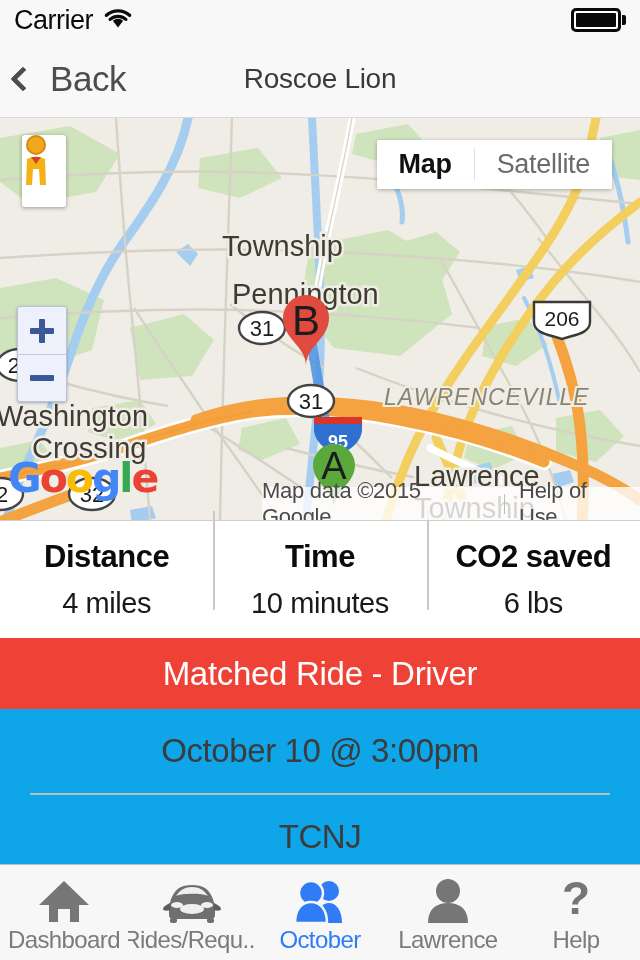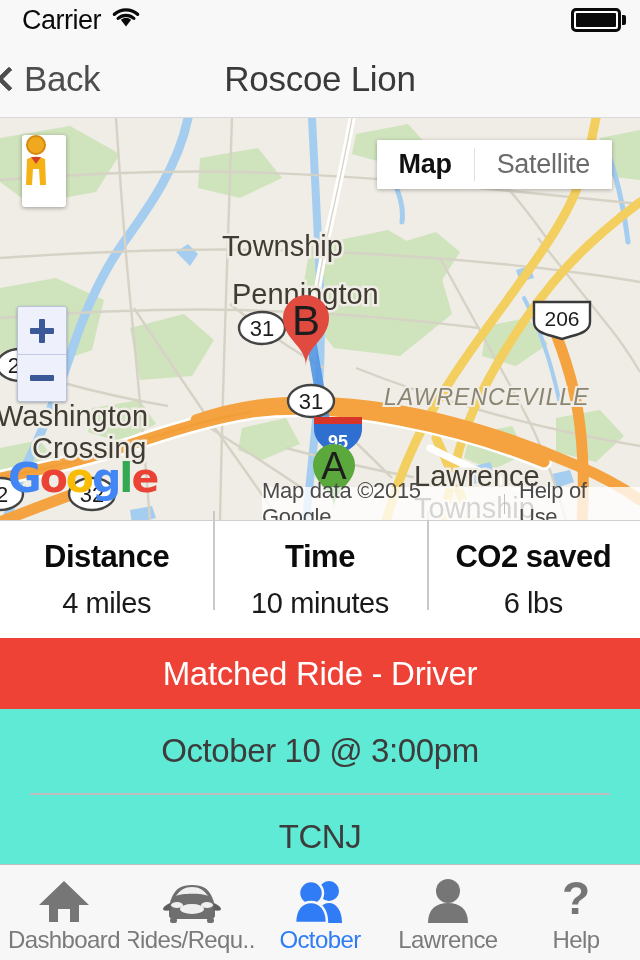--- a/index.html
+++ b/index.html
@@ -10,50 +10,50 @@
     -webkit-font-smoothing:antialiased;
   }
   #app { position:relative; width:640px; height:960px; overflow:hidden; background:#fff; }
 
   
   .statusbar {
     height:40px; background:#f8f8f8;
     display:flex; align-items:center; justify-content:space-between;
     padding:0 14px;
   }
-  .status-left { display:flex; gap:10px;margin-left:8px; }
+  .status-left { display:flex; align-items:center; gap:10px; }
   .carrier-text { font-size:27px; color:#0a0a0a; letter-spacing:-0.5px; }
   .wifi-icon { display:block; }
   .battery { display:flex; align-items:center; }
   .battery-body {
     width:50px; height:24px; border:3px solid #0a0a0a; border-radius:5px;
     padding:2px; background:#fff;
   }
   .battery-fill { width:100%; height:100%; background:#0a0a0a; border-radius:1px; }
   .battery-cap { width:4px; height:10px; background:#0a0a0a; border-radius:0 2px 2px 0; margin-left:1px; }
 
   
   .navbar {
     height:78px; background:#f8f8f8;
     display:flex; align-items:center; position:relative;
     border-bottom:1px solid #d9d9d9;
   }
   .back-btn {
-    display:flex; align-items:center; gap:4px;
-    cursor:pointer; background:none; border:none;
+    display:flex; align-items:center; gap:16px;
+    padding-left:14px; cursor:pointer; background:none; border:none;
     font-family:inherit;
   }
   .chev {
     width:18px; height:18px; border-left:5px solid #4d4d4d; border-bottom:5px solid #4d4d4d;
     transform:rotate(45deg); margin-right:2px; border-radius:2px;
   }
   .back-label { font-size:35px; color:#4d4d4d; letter-spacing:-0.4px; }
   .nav-title {
     position:absolute; left:0; right:0; text-align:center;
-    font-size:35px; color:#3a3a3a; letter-spacing:-0.3px; pointer-events:none;
+    font-size:28px; color:#3a3a3a; letter-spacing:-0.3px; pointer-events:none;
   }
 
   
   .map {
     position:relative; width:640px; height:403px;
     background:#efede5; overflow:hidden;
     border-bottom:1px solid #d0d0d0;
   }
   .map svg { position:absolute; top:0; left:0; }
 
@@ -119,21 +119,21 @@
   .stat-label { font-size:31px; font-weight:bold; color:#0b0b0b; letter-spacing:-0.5px; }
   .stat-value { font-size:29px; color:#1a1a1a; margin-top:12px; letter-spacing:-0.4px; }
 
   
   .banner {
     height:71px; display:flex; align-items:center; justify-content:center;
   }
   .banner-text { font-size:33px; color:#fff; letter-spacing:-0.3px; }
 
   
-  .detail { background:#5eead4; }
+  .detail { background:#0ea5e9; }
   .detail-row {
     height:84px; display:flex; align-items:center; justify-content:center;
   }
   .detail-row .rowtext { font-size:33px; color:#3c3c3c; letter-spacing:-0.4px; }
   .detail-div { height:2px; background:#bdbdbd; margin:0 30px; }
 
   
   .tabbar {
     position:absolute; bottom:0; left:0; width:640px; height:96px;
     background:#f7f7f7; border-top:1px solid #bfbfbf;

